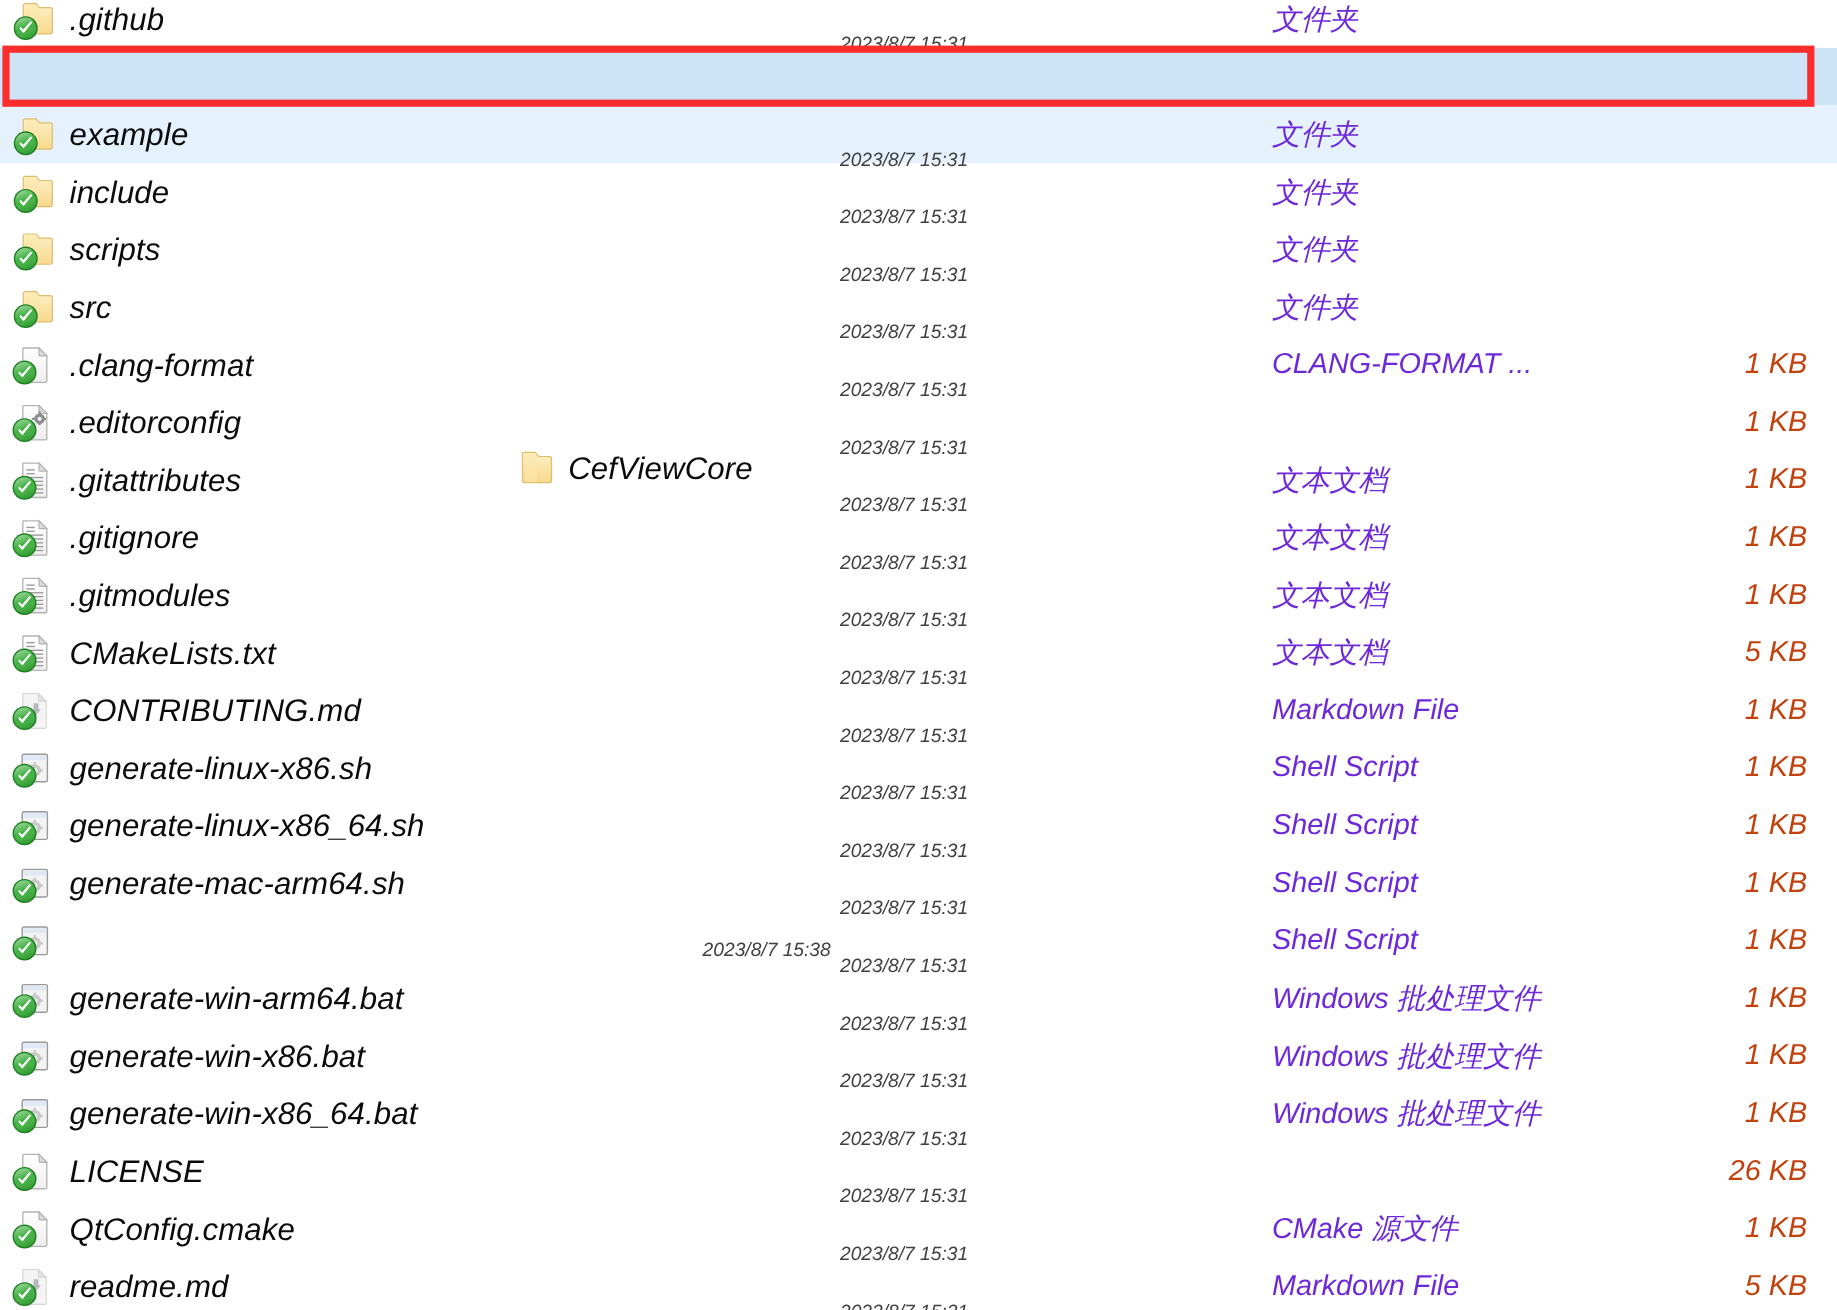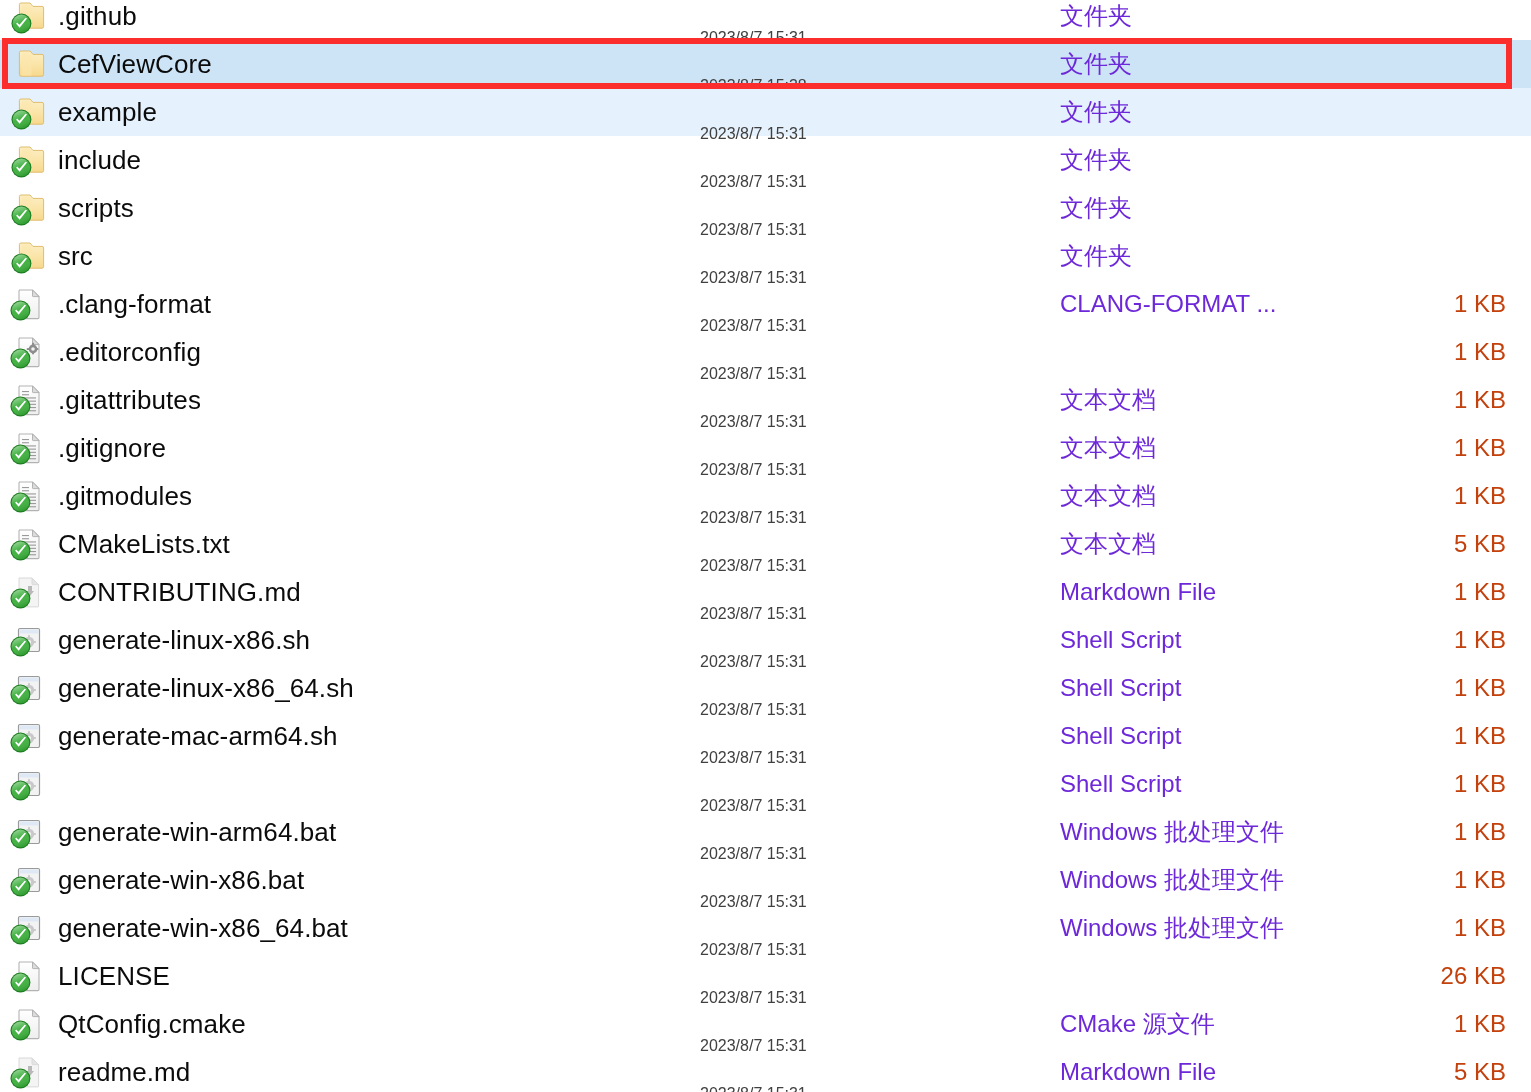--- a/index.html
+++ b/index.html
@@ -8,32 +8,33 @@
     width: 1531px; height: 1092px;
     background: #ffffff;
     font-family: "Liberation Sans", "DejaVu Sans", sans-serif;
     overflow: hidden;
   }
   #explorer {
     position: relative;
     width: 1531px;
     height: 896px;
     background: #ffffff;
+    font-style: italic;
   }
   
   .row {
     position: absolute;
     left: 0;
     width: 1531px;
     height: 48px;
     display: flex;
     align-items: center;
     white-space: nowrap;
   }
-  .row.sel-strong { background: #cde4f7; }
+  .row.sel-strong { background: #cde4f7; flex-direction: column; }
   .row.sel-light  { background: #e5f1fc; }
 
   
   .c-name {
     position: relative;
     width: 700px;
     height: 48px;
     display: flex;
     align-items: center;
     padding-left: 8px;

